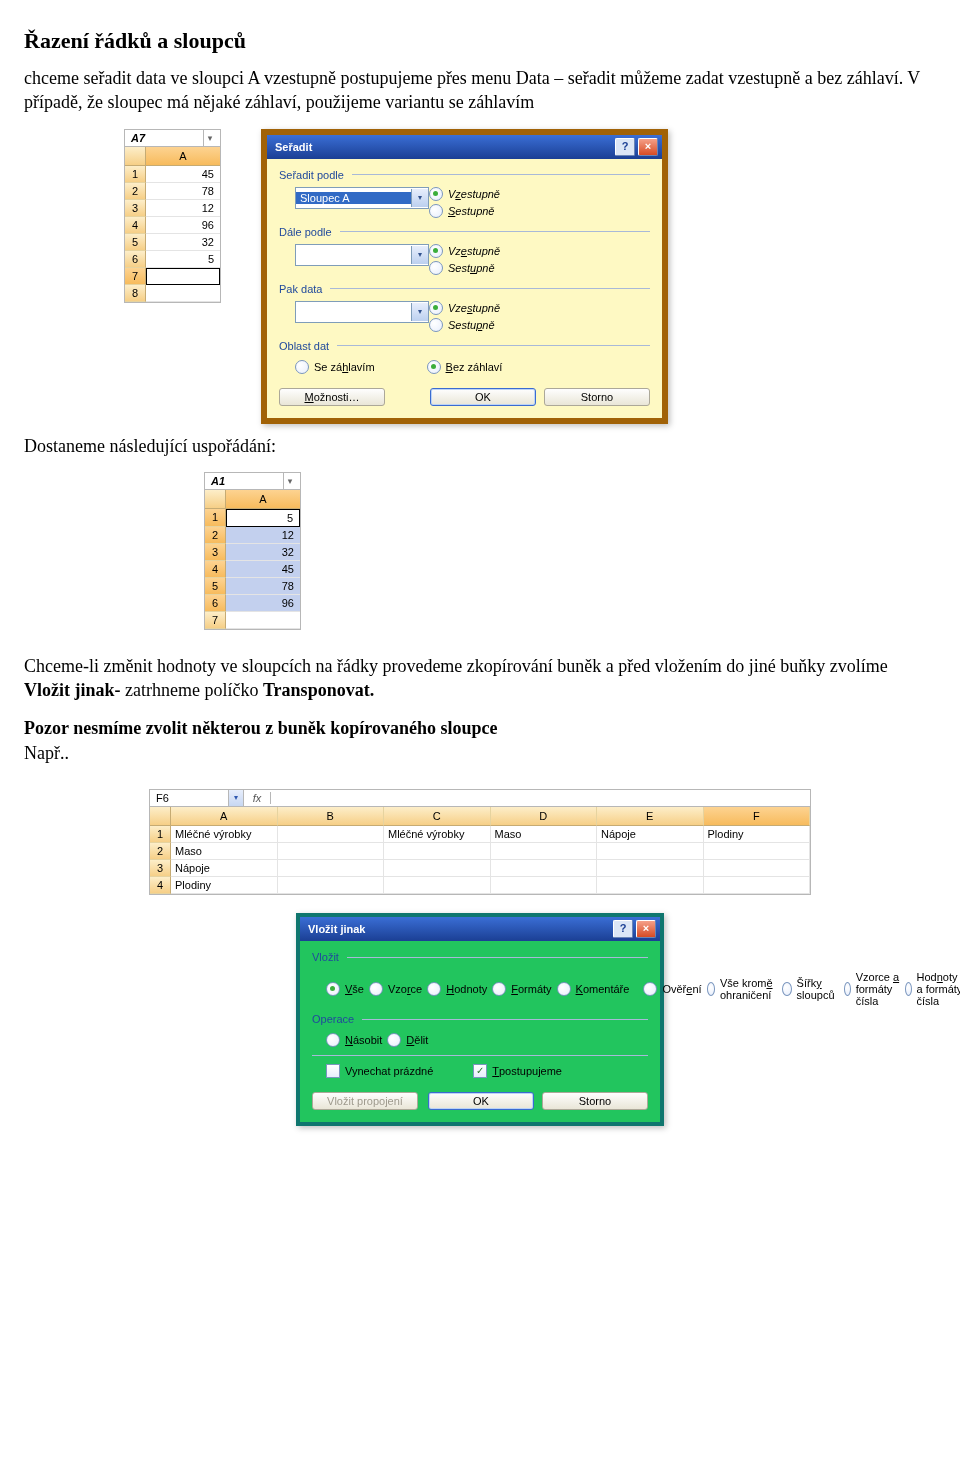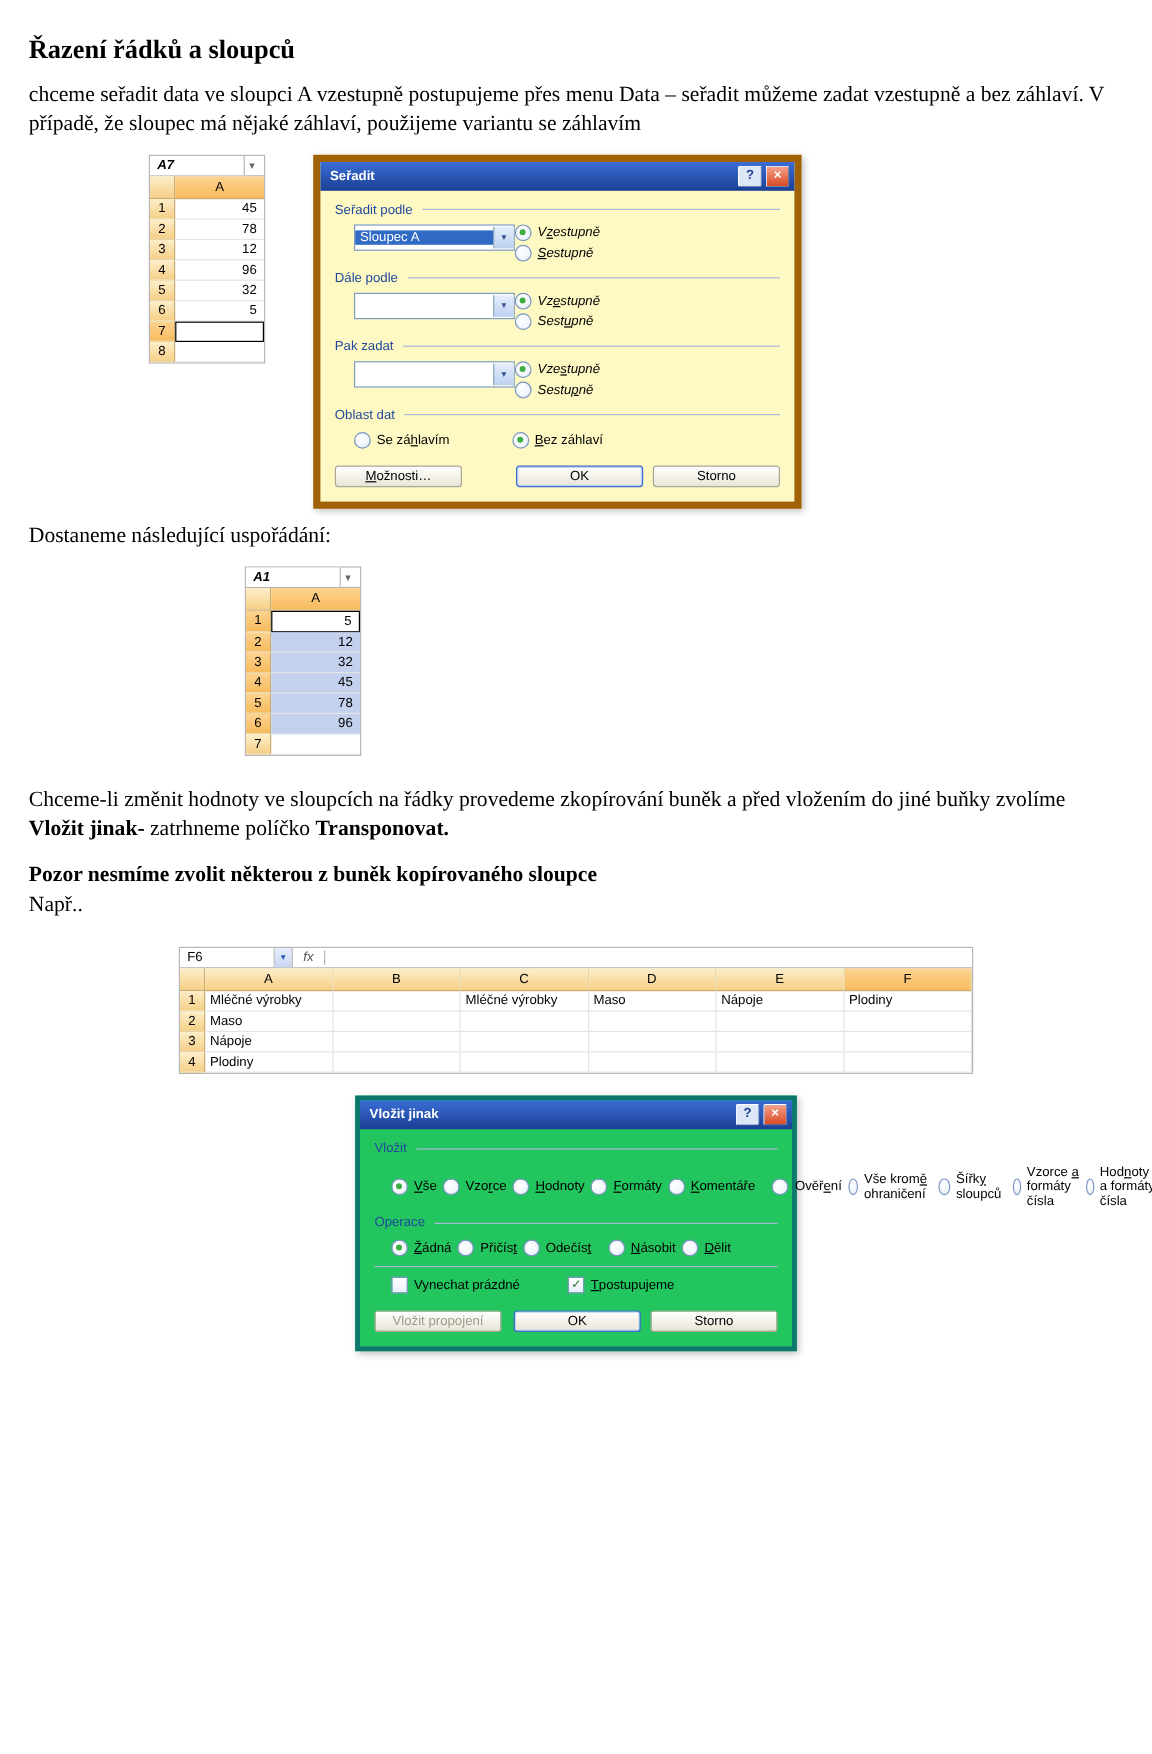--- a/index.html
+++ b/index.html
@@ -277,21 +277,21 @@
               <span class="rdot on"></span>
               <span>Vz<span class="u">e</span>stupně</span>
             </label>
           <label class="radio">
               <span class="rdot"></span>
               <span>Sest<span class="u">u</span>pně</span>
             </label>
         </div>
       </div>
       <div class="grp-label">
-          <span>Pak zadat</span>
+          <span>Pak data</span>
           <span class="line"></span>
         </div>
       <div class="grp-row">
         <div class="combo">
             <span></span>
             <div class="cbtn">▾</div>
           </div>
         <div class="radiocol">
           <label class="radio">
               <span class="rdot on"></span>
@@ -491,34 +491,20 @@
               <span class="rdot"></span>
               <span>Hod<span class="u">n</span>oty a formáty čísla</span>
             </label>
       </div>
     </div>
     <div class="grp-label">
           <span>Operace</span>
           <span class="line"></span>
         </div>
     <div class="ps-cols">
-      <div class="ps-col">
-        <label class="radio">
-              <span class="rdot on"></span>
-              <span><span class="u">Ž</span>ádná</span>
-            </label>
-        <label class="radio">
-              <span class="rdot"></span>
-              <span>Přičís<span class="u">t</span></span>
-            </label>
-        <label class="radio">
-              <span class="rdot"></span>
-              <span>Odečís<span class="u">t</span></span>
-            </label>
-      </div>
       <div class="ps-col">
         <label class="radio">
               <span class="rdot"></span>
               <span><span class="u">N</span>ásobit</span>
             </label>
         <label class="radio">
               <span class="rdot"></span>
               <span><span class="u">D</span>ělit</span>
             </label>
       </div>

